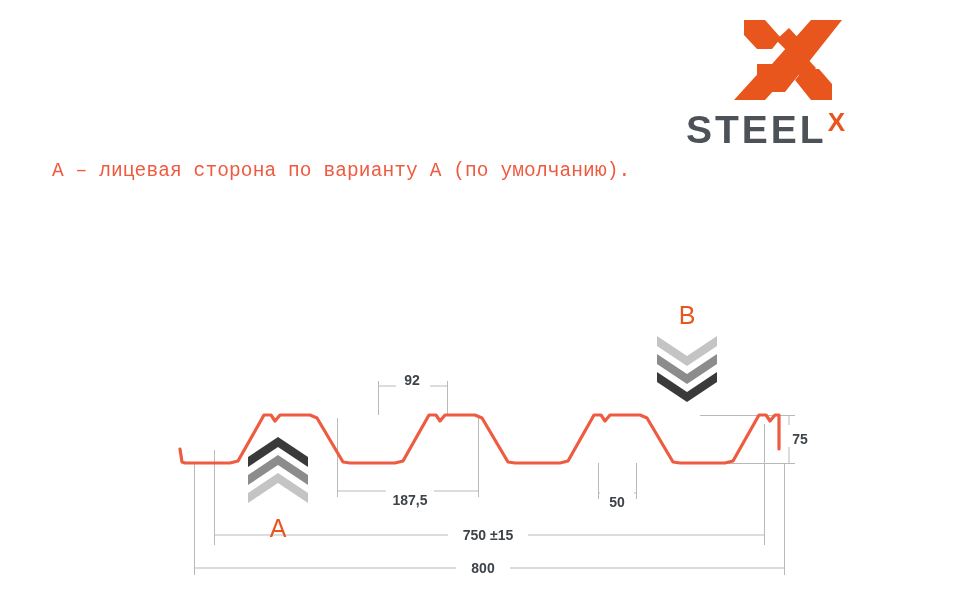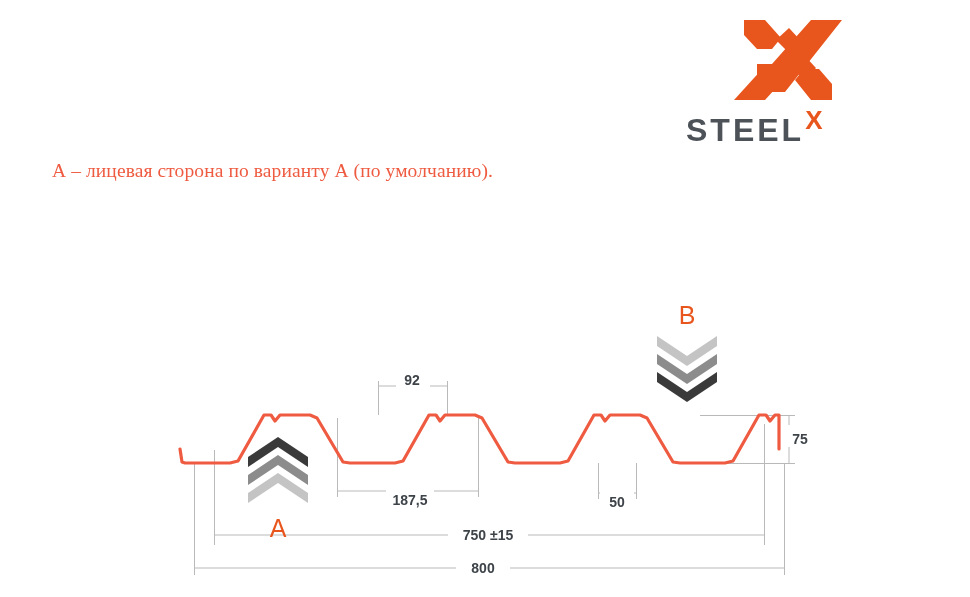--- a/index.html
+++ b/index.html
@@ -37,21 +37,21 @@
   #logo-wordmark {
     position: absolute;
     left: 0px;
     top: 92px;
     width: 232px;
     height: 40px;
     white-space: nowrap;
   }
   .wordmark-steel {
     font-family: "Liberation Sans", sans-serif;
-    font-size: 32px;
+    font-size: 39px;
     font-weight: bold;
     letter-spacing: 3px;
     color: #4c5258;
     line-height: 40px;
     vertical-align: baseline;
   }
   .wordmark-x {
     font-family: "Liberation Sans", sans-serif;
     font-size: 26px;
     font-weight: bold;
@@ -60,21 +60,21 @@
     position: relative;
     top: -12px;
     left: 1px;
   }
 
   
   .desc-line {
     position: absolute;
     left: 52px;
     color: #ef5b41;
-    font-family: Liberation Serif, serif;
+    font-family: Liberation Mono, monospace;
     font-size: 19.5px;
     font-weight: normal;
     letter-spacing: 0.1px;
     white-space: nowrap;
   }
   #desc-a { top: 160px; }
   #desc-b { top: 217px; }
 
   
   #drawing {

